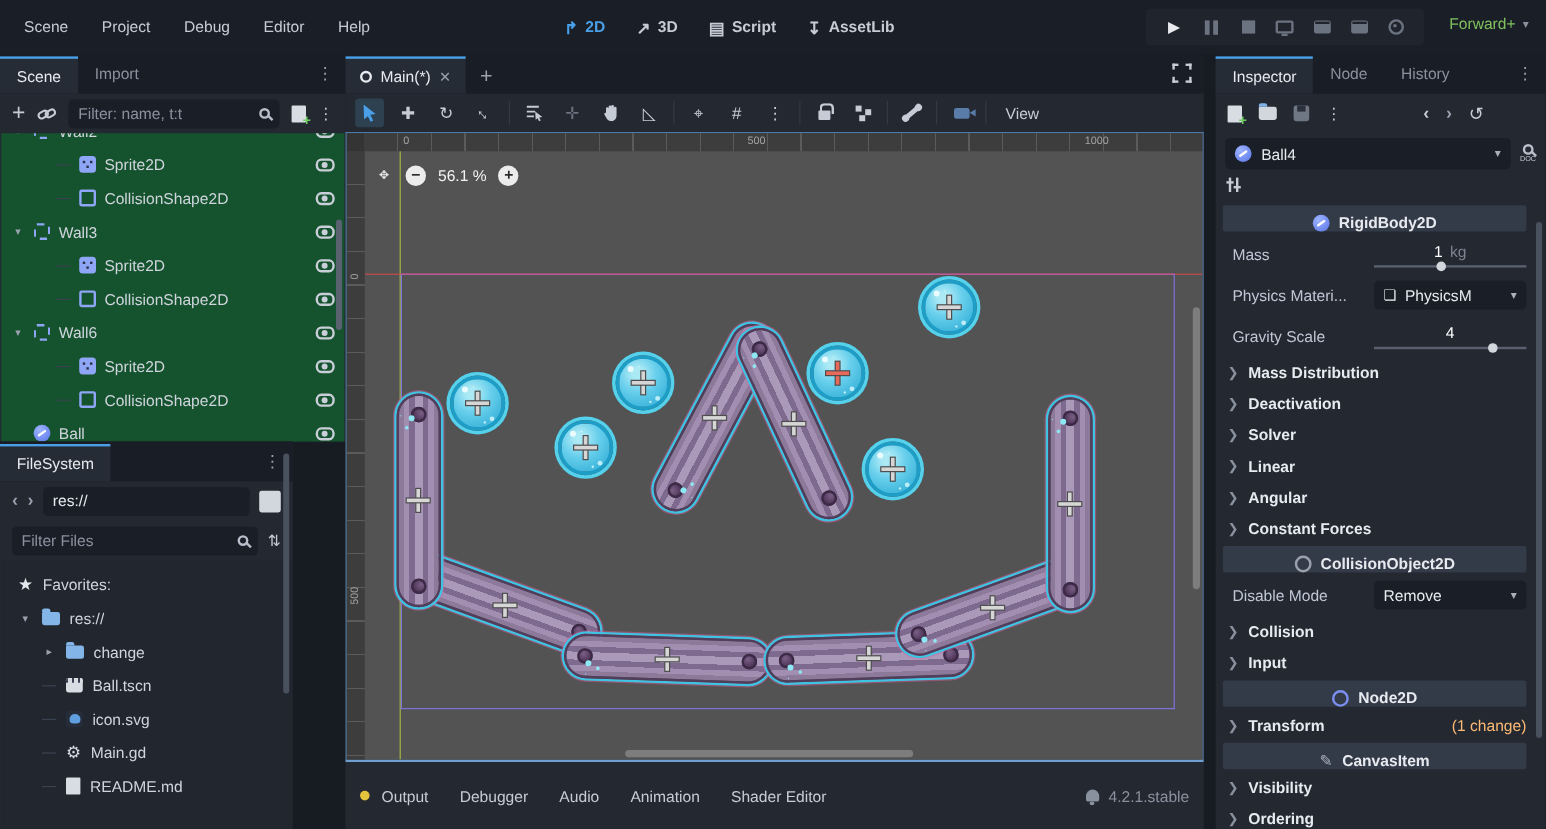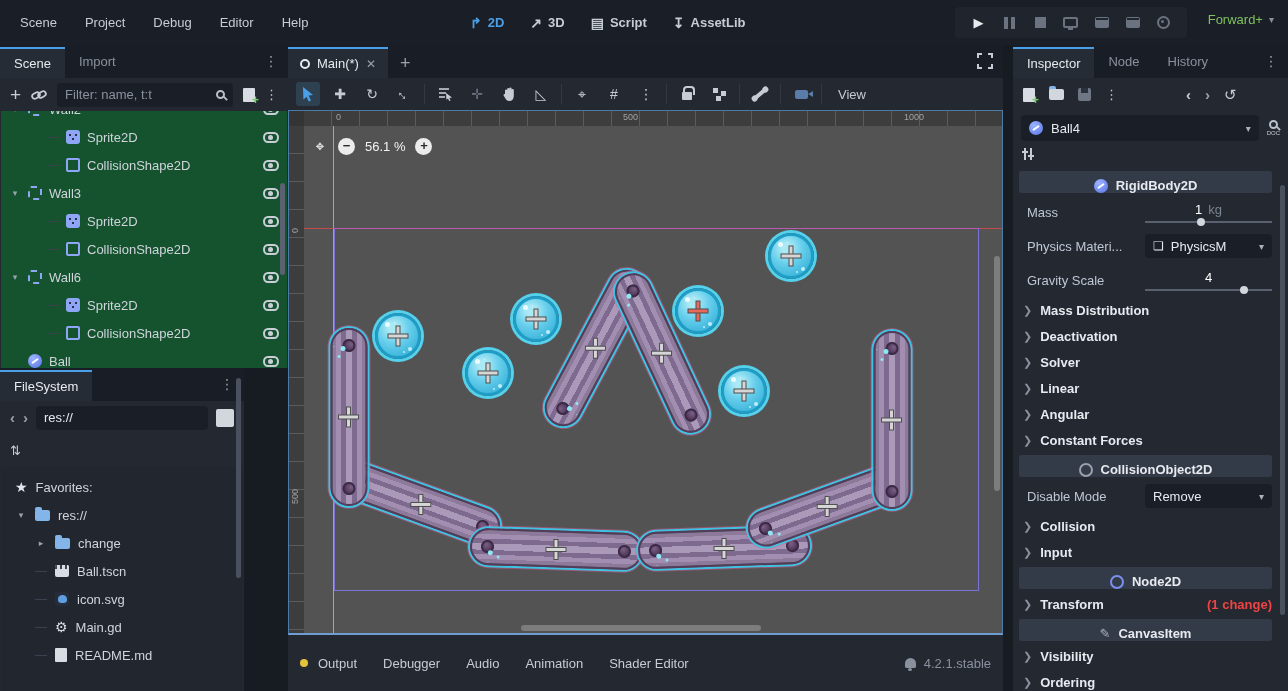--- a/index.html
+++ b/index.html
@@ -163,21 +163,21 @@
 .pctl{flex:1;display:flex;flex-direction:column;justify-content:center}
 .pval{display:flex;gap:6px;align-items:baseline;justify-content:center;color:#fff}
 .punit{color:#7c8490}
 .sliderline{position:relative;height:2px;background:#596070;margin-top:4px}
 .knob{position:absolute;top:-3px;width:8px;height:8px;border-radius:50%;background:#d2d6dd}
 .pill{height:24px;background:#191e27;border-radius:4px;display:flex;align-items:center;gap:7px;padding:0 8px;color:#e7eaef}
 .pill .chev{margin-left:auto;color:#aab0bc;font-size:10px}
 .cube{color:#e7eaef;font-size:12px}
 .ifold{height:26px;display:flex;align-items:center;gap:8px;padding:0 16px 0 10px;color:#e7eaef;font-weight:bold}
 .ifold .fch{color:#8a919e;font-size:11px;font-weight:normal}
-.ifold .note{margin-left:auto;color:#ef4444;font-weight:bold}
+.ifold .note{margin-left:auto;color:#fdba74;font-weight:normal}
 #insp-scroll{position:absolute;right:3px;top:140px;width:5px;height:430px;background:#4a515e;border-radius:3px}
 .hicon{width:14px;height:14px;flex:none}
 .pencil{color:#aab0bc;font-size:13px;font-weight:normal}
 </style>
 </head>
 <body>
 
 <div id="topbar">
   <div id="menus">
       <div class="menu">Scene</div>
@@ -331,20 +331,24 @@
   </div>
   <div style="height:33px;display:flex;align-items:center;gap:8px;padding:0 10px">
     <span class="navarr">‹</span>
     <span class="navarr">›</span>
     <div class="fieldbox" style="flex:1;color:#e7eaef">
       <span style="color:#e7eaef">res://</span>
     </div>
     <div style="width:18px;height:18px;background:#d2d6dd;border-radius:2px"></div>
   </div>
   <div style="height:33px;display:flex;align-items:center;gap:8px;padding:0 10px">
+    <div class="fieldbox" style="flex:1">
+      <span class="ph">Filter Files</span>
+      <span class="mag"></span>
+    </div>
     <div class="toolico">⇅</div>
   </div>
   <div id="fs-list">
       <div class="frow" style="padding-left: 14px;">
         <span class="star">★</span>
         <span class="lbl">Favorites:</span>
       </div>
       <div class="frow" style="padding-left: 14px;">
         <span class="chevtree">▾</span>
         <span class="folder"></span>

